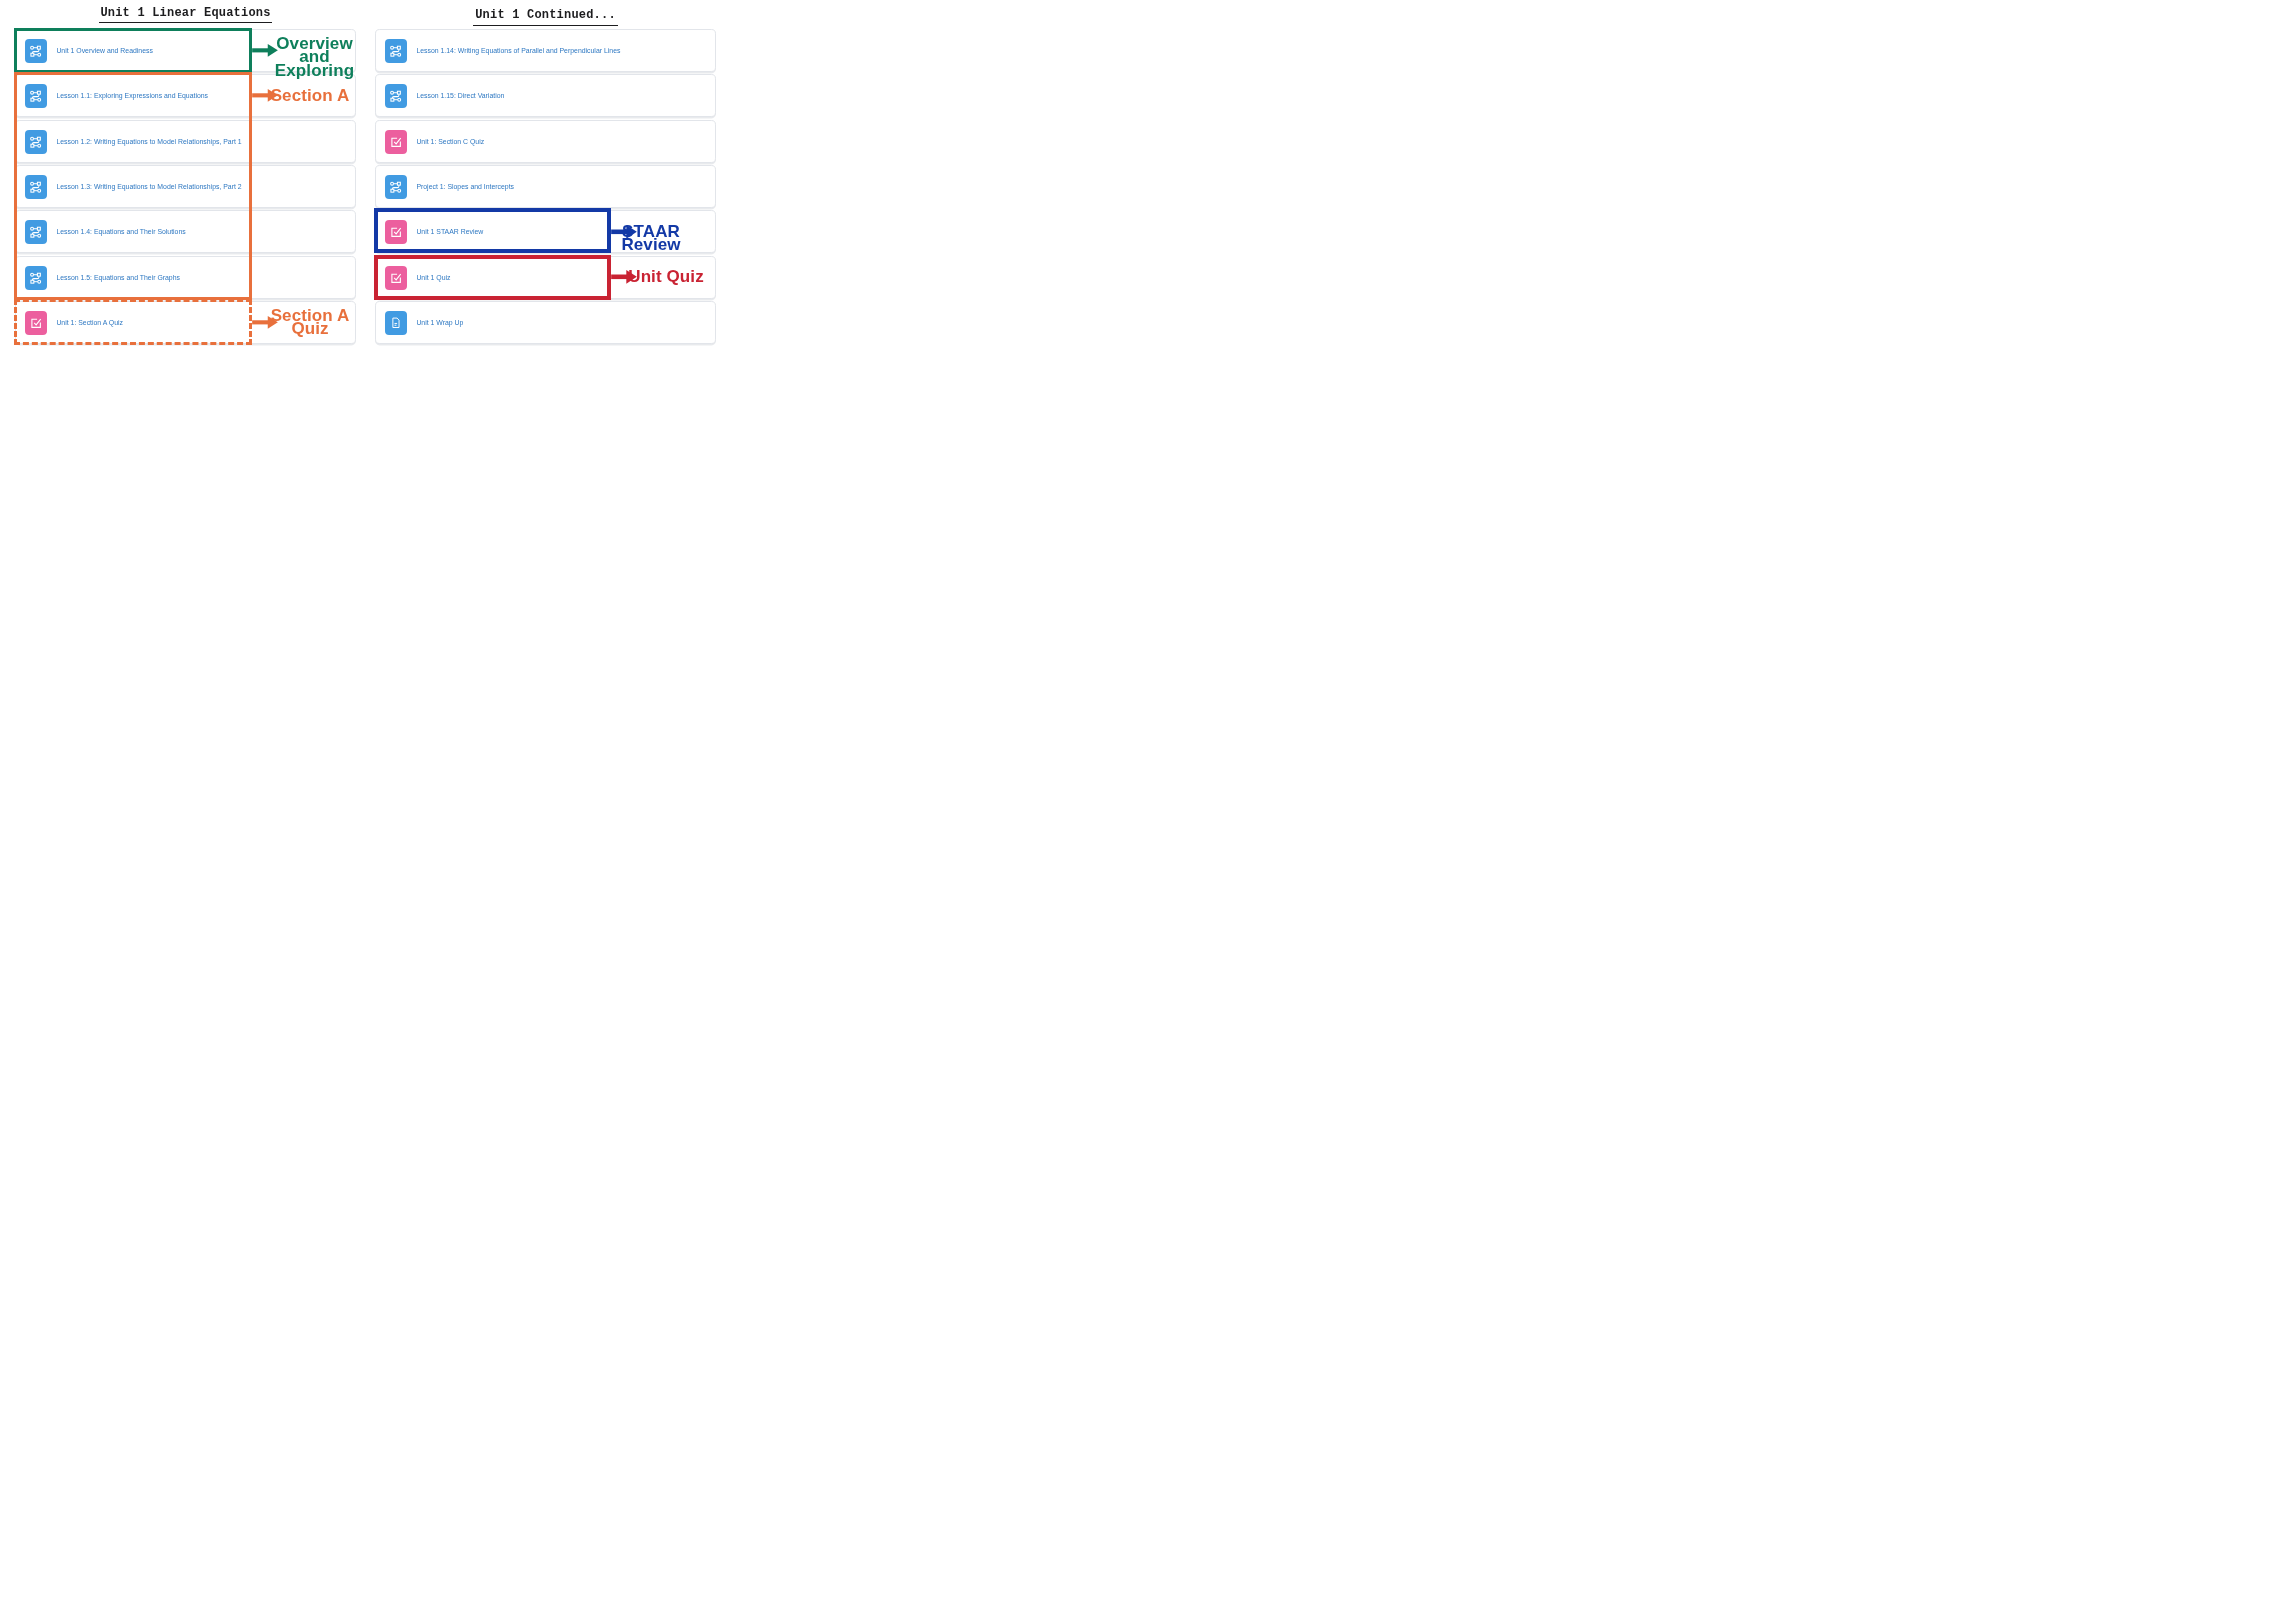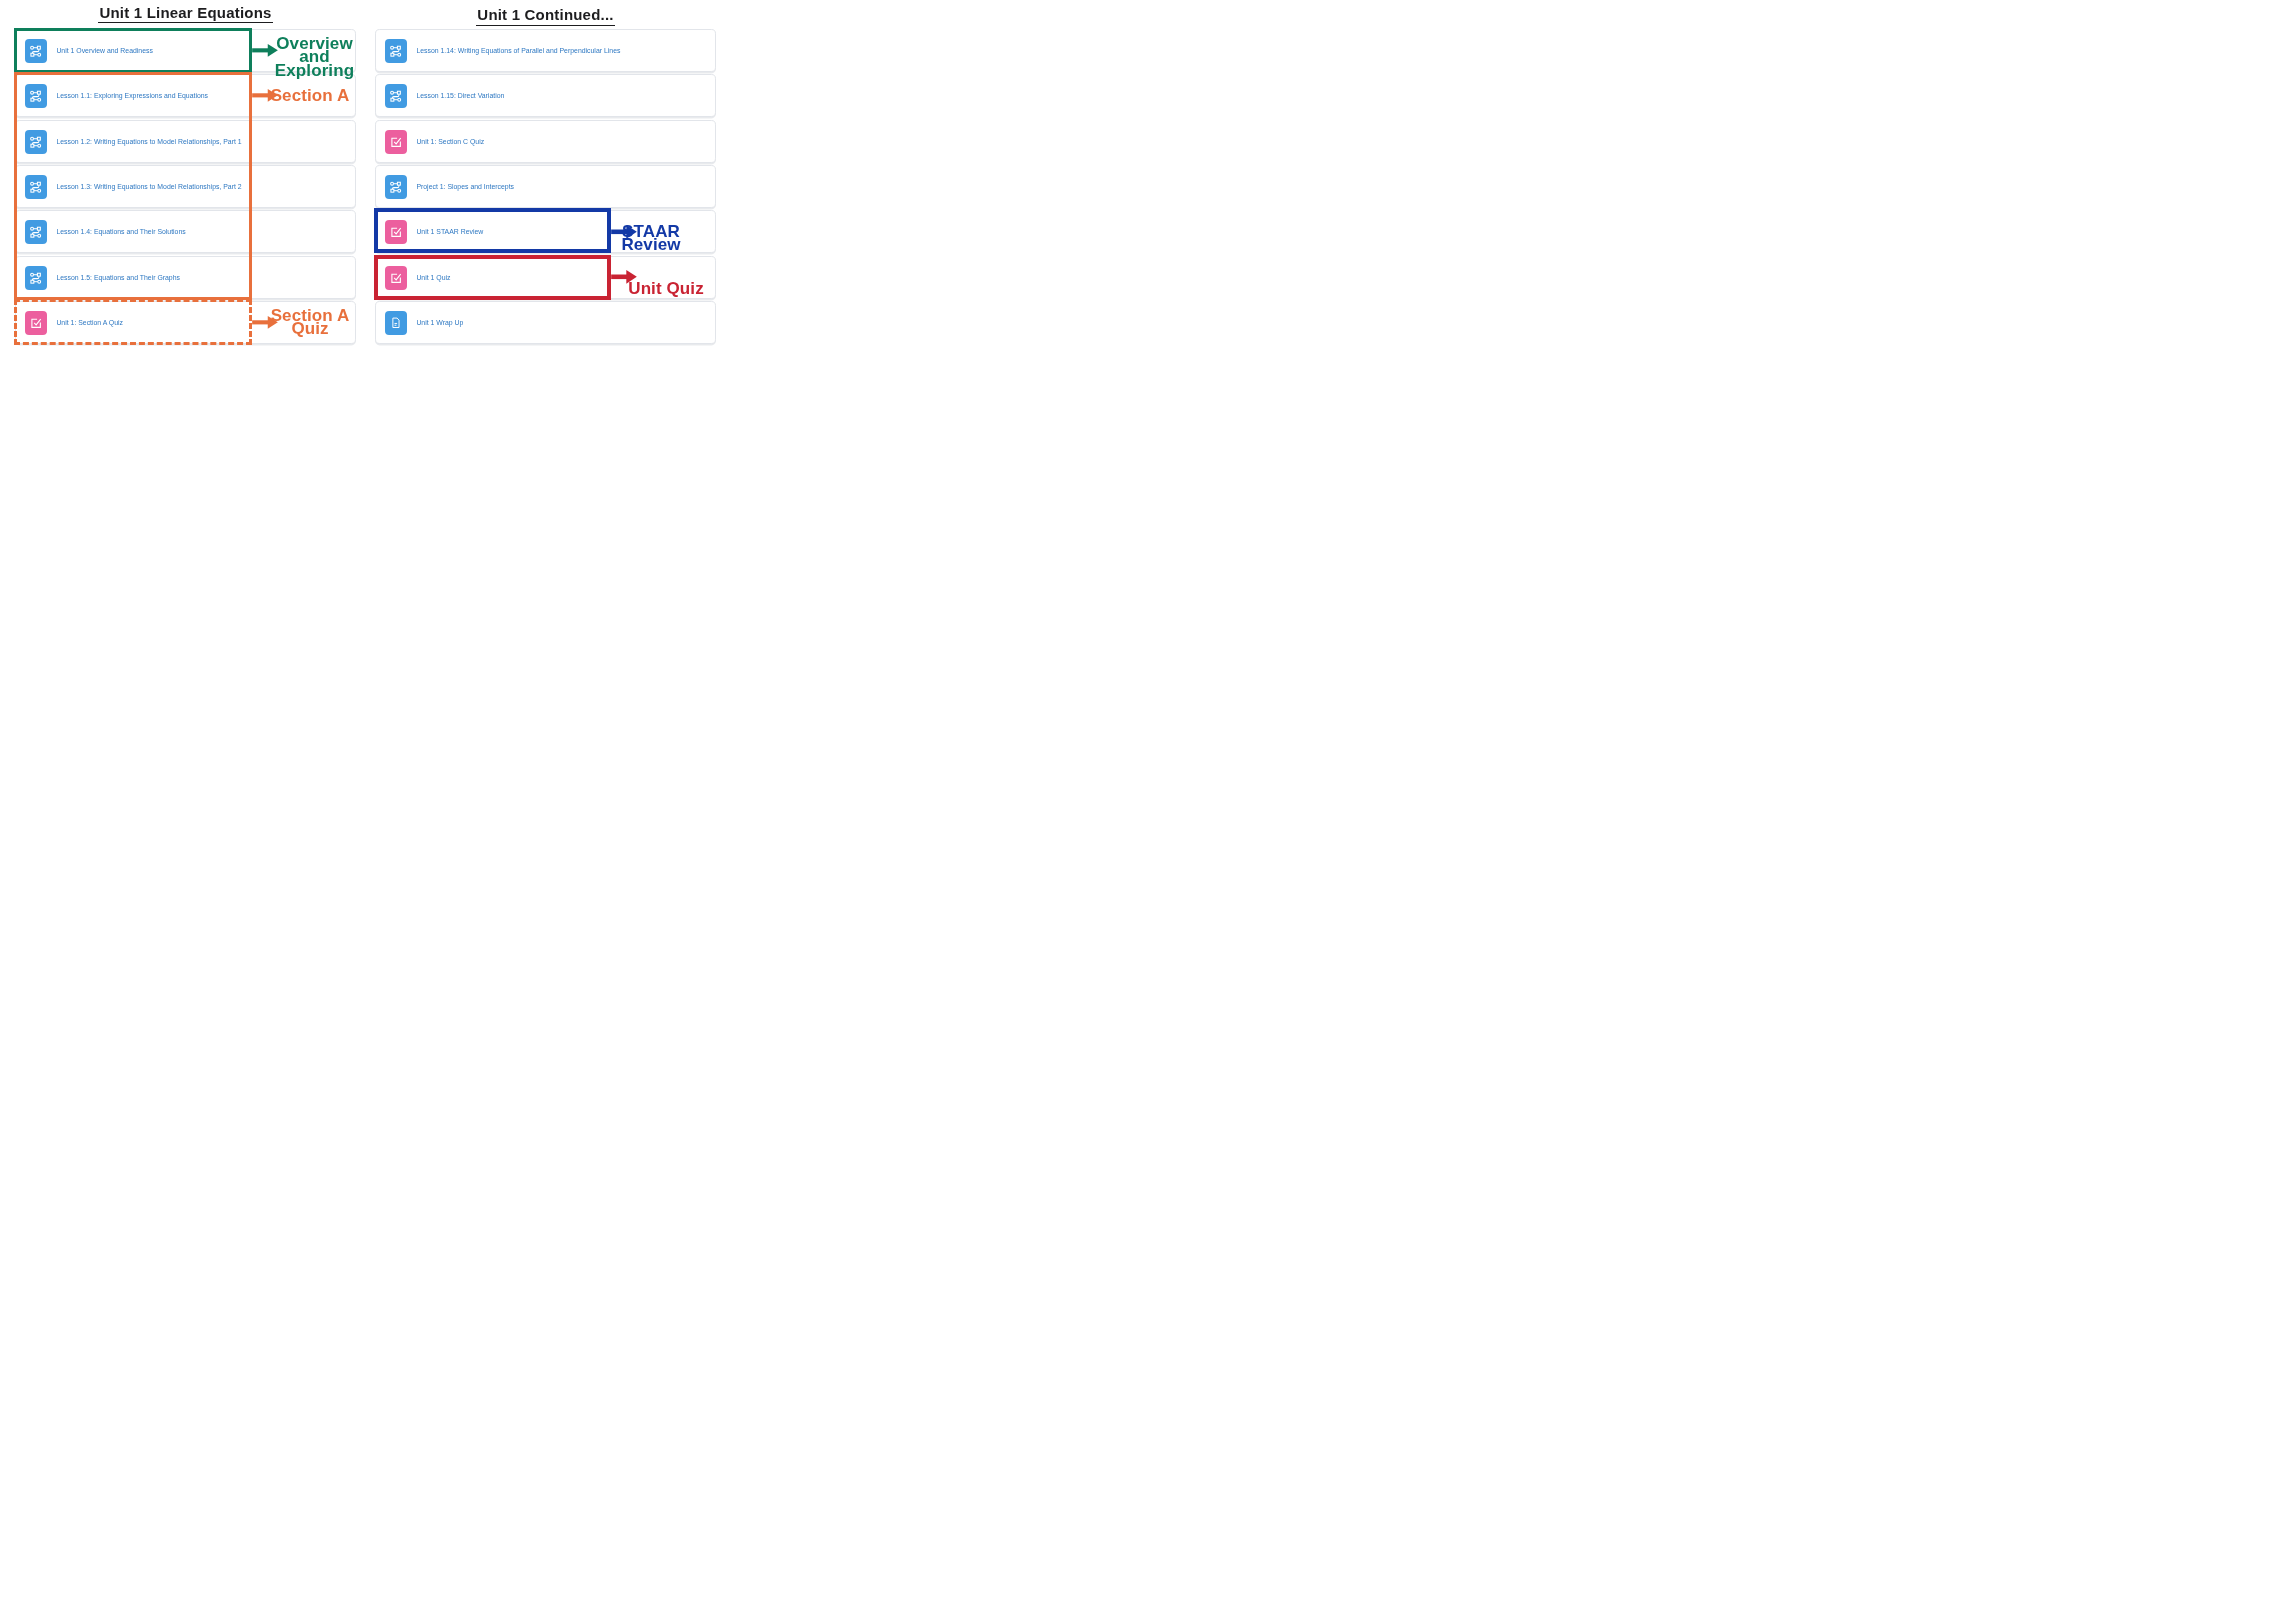--- a/index.html
+++ b/index.html
@@ -8,23 +8,24 @@
     width:731px;height:401px;
     background:#ffffff;
     font-family:"Liberation Sans", sans-serif;
     overflow:hidden;
   }
   .col-title{
     position:absolute;top:4.6px;height:21px;
     display:flex;justify-content:center;align-items:flex-start;
   }
   .col-title span{
-    font-size:15px;font-weight:700;color:#1d1d1f;line-height:16.5px;
+    font-size:12px;font-weight:700;color:#1d1d1f;line-height:16.5px;
     border-bottom:1.8px solid #1d1d1f;padding:0 1.8px 1.4px 1.8px;
     letter-spacing:0.2px;
+    font-family:Liberation Mono, monospace;
   }
   .card{
     position:absolute;
     width:341px;height:43px;
     background:#ffffff;
     border:0.7px solid #e2e5ea;
     border-radius:4.6px;
     box-shadow:0 1.4px 0 rgba(203,208,215,.45);
     display:flex;align-items:center;
     box-sizing:border-box;
@@ -51,21 +52,21 @@
   .box-red   {border:4.1px solid #c92333;}
   .ann-arrow{position:absolute;pointer-events:none;}
   .ann-label{
     position:absolute;text-align:center;font-weight:700;
     font-size:17px;line-height:13.3px;letter-spacing:0.1px;
     pointer-events:none;
   }
   .lbl-green {color:#0e7f5b;}
   .lbl-orange{color:#e8703c;}
   .lbl-navy  {color:#1339a6;}
-  .lbl-red   {color:#c92333;margin-top:12px;}
+  .lbl-red   {color:#c92333;}
 </style>
 </head>
 <body>
 
 <div id="page">
 
   <div class="col-title" style="left:15px;width:341px;">
     <span>Unit 1 Linear Equations</span>
   </div>
   <div class="col-title" style="left:375px;width:341px;align-items:flex-end;">

